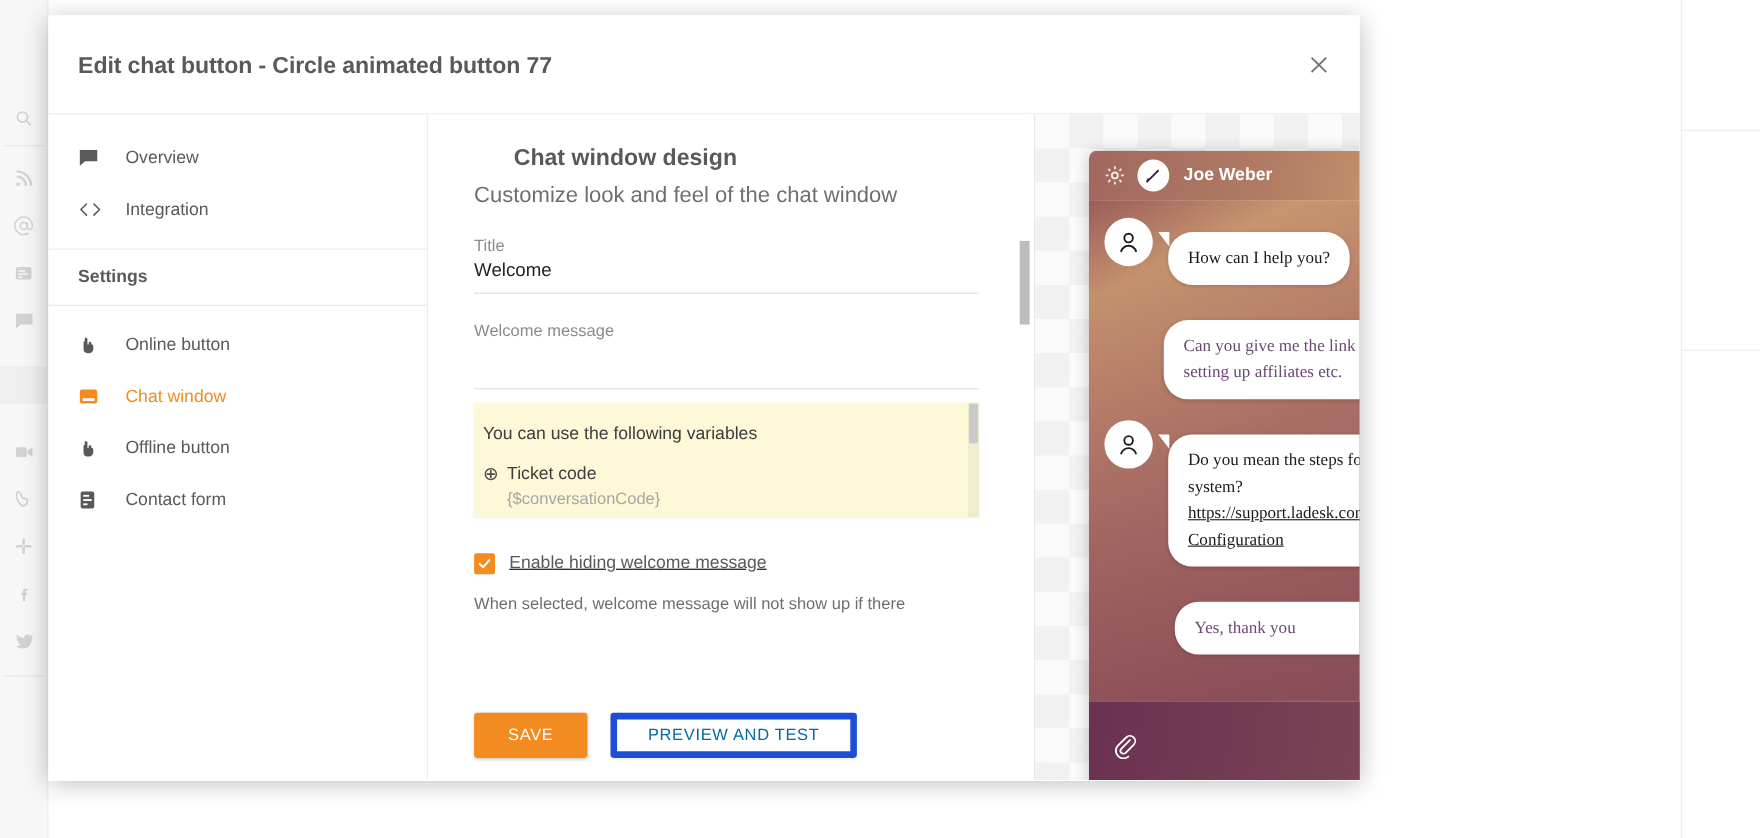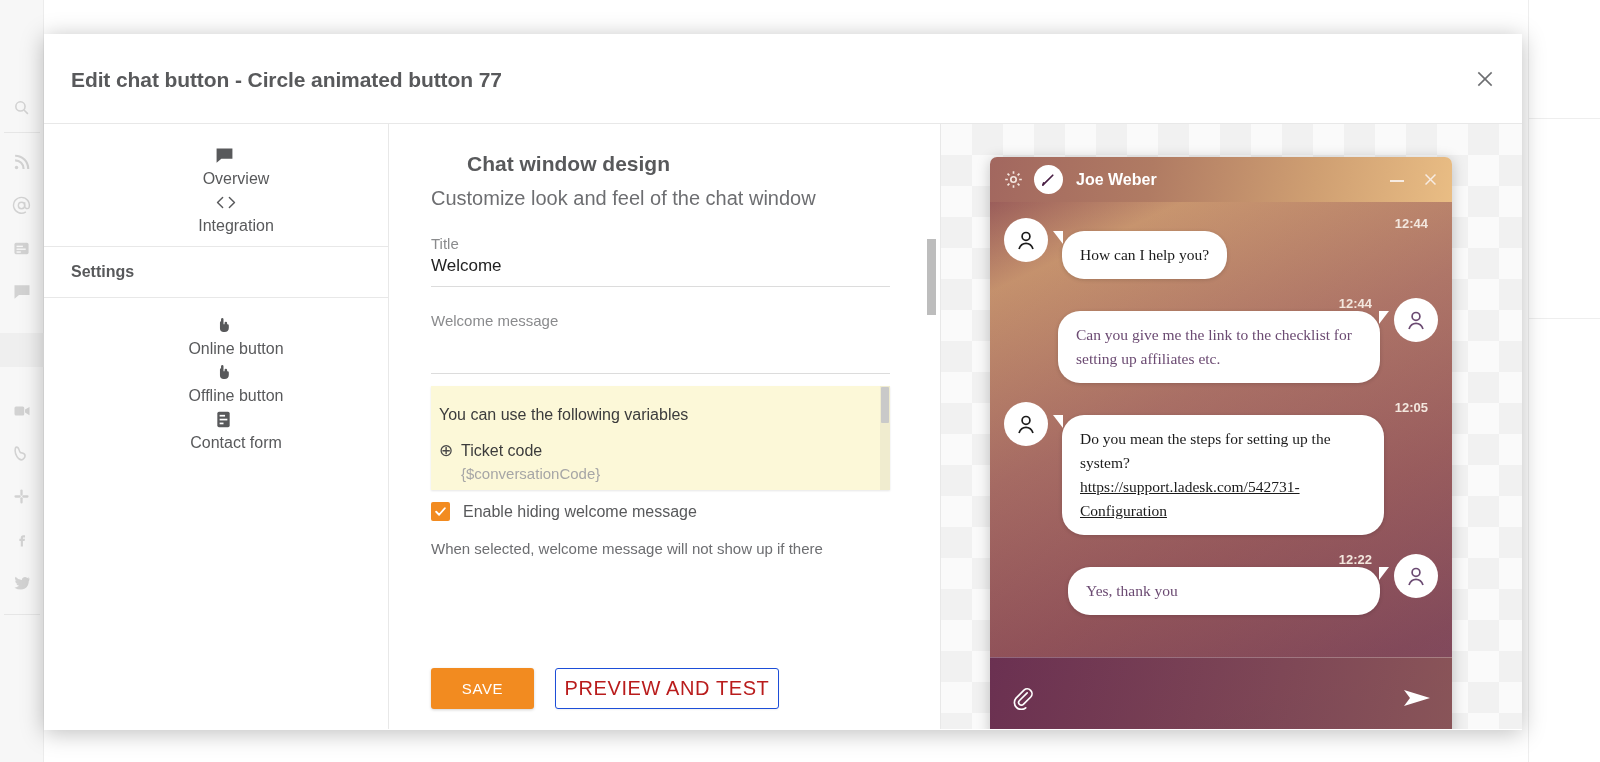--- a/index.html
+++ b/index.html
@@ -32,22 +32,22 @@
   #bg-activerow {
     position: absolute; left: 0; top: 333px; width: 44px; height: 34px;
     background: #efefef;
   }
   #bg-panel-line { position: absolute; left: 1528px; top: 118px; width: 72px; height: 1px; background: #eeeeee;}
   #bg-panel-line2 { position: absolute; left: 1528px; top: 318px; width: 72px; height: 1px; background: #eeeeee;}
   #bg-col-line { position: absolute; left: 1528px; top: 0; width: 1px; height: 762px; background: #eeeeee;}
 
   
   #modal {
-    position: absolute; left: 44px; top: 34px;
-    width: 1478px; height: 696px;
+    position: absolute; left: 44px; top: 14px;
+    width: 1192px; height: 696px;
     background: #ffffff;
     box-shadow: 0 3px 22px rgba(0,0,0,.26);
   }
   #modal-header {
     height: 90px; background: #fff; position: relative;
     border-bottom: 1px solid #e8e8e8;
   }
   #modal-title {
     position: absolute; left: 27px; top: 34px;
     font-size: 21px; font-weight: bold; color: #58595b;
@@ -60,21 +60,21 @@
   }
   #modal-body { display: flex; height: 605px; }
 
   
   #nav {
     width: 345px; flex: 0 0 345px; border-right: 1px solid #e8e8e8;
     background: #fff; padding-top: 16px;
   }
   .nav-item {
     height: 47px; display: flex; align-items: center;
-    padding-left: 27px; cursor: pointer; flex-direction: column;
+    padding-left: 27px; cursor: pointer;
   }
   .nav-item .nav-ico {
     width: 30px; flex: 0 0 30px; display: flex; align-items: center;
     color: #58595b;
   }
   .nav-item .nav-label {
     font-size: 16px; color: #58595b; padding-left: 13px;
   }
   .nav-item.active .nav-label { color: #f28b20; }
   .nav-item.active .nav-ico { color: #f28b20; }
@@ -114,42 +114,42 @@
   #var-name { font-size: 16px; color: #3c3c3c; }
   #var-code { font-size: 15px; color: #a6a6a6; margin-top: 5px; }
   #var-scroll-track {
     position: absolute; right: 0; top: 0; width: 10px; height: 104px;
     background: #f0eccf;
   }
   #var-scroll-thumb {
     position: absolute; right: 1px; top: 1px; width: 8px; height: 36px;
     background: #c9c9c9; border-radius: 1px;
   }
-  #chk-row { display: flex; align-items: flex-end; margin-top: 12px; }
+  #chk-row { display: flex; align-items: flex-start; margin-top: 33px; text-decoration: underline; }
   #chk-box {
     width: 19px; height: 19px; background: #f28b20; border-radius: 2px;
     display: flex; align-items: center; justify-content: center;
     cursor: pointer;
   }
   #chk-label { font-size: 16px; color: #58595b; padding-left: 13px; }
   #chk-desc { font-size: 15px; color: #6d6e71; margin-top: 18px; line-height: 20px; }
   #btn-row {
     position: absolute; left: 42px; bottom: 20px;
     display: flex; align-items: center; gap: 21px;
   }
   #btn-save {
     background: #f28b20; color: #fff; border: none; border-radius: 3px;
     font-family: "Liberation Sans", sans-serif; font-size: 15px;
     letter-spacing: .6px; width: 103px; height: 41px; cursor: pointer;
     box-shadow: 0 1px 3px rgba(0,0,0,.18);
   }
   #btn-preview {
-    background: #fff; color: #b91c1c; border: 1px solid #1d4ed8;
+    background: #fff; color: #0369a1; border: 6px solid #1d4ed8;
     border-radius: 3px; font-family: "Liberation Sans", sans-serif;
-    font-size: 20px; letter-spacing: .6px; width: 224px; height: 41px;
+    font-size: 15px; letter-spacing: .6px; width: 224px; height: 41px;
     cursor: pointer; box-shadow: 0 1px 2px rgba(0,0,0,.06);
   }
   #form-scroll-track {
     position: absolute; right: 0; top: 0; width: 16px; height: 605px;
     background: #fff;
   }
   #form-scroll-thumb {
     position: absolute; right: 4px; top: 115px; width: 9px; height: 76px;
     background: #bdbdbd;
   }
@@ -366,20 +366,29 @@
 
       <div class="nav-item">
         <span class="nav-ico">
           <svg width="17" height="18" viewBox="0 0 24 24" fill="currentColor">
               <path d="M10 2a2 2 0 0 1 2 2v7h1.5V9.2a1.8 1.8 0 0 1 3.6 0V11h.6a1.8 1.8 0 0 1 1.8 1.8v3.4C19.5 20 17 22 13.8 22H12c-3 0-5-2-5-5V8.5A1.8 1.8 0 0 1 8.8 6.7h-.3V4a2 2 0 0 1 1.5-2z"></path>
             </svg>
         </span>
         <span class="nav-label">Online button</span>
       </div>
 
+      <div class="nav-item active">
+        <span class="nav-ico">
+          <svg width="19" height="19" viewBox="0 0 24 24">
+              <rect x="2" y="4" width="20" height="16" rx="2.5" fill="#f28b20"></rect>
+              <rect x="5" y="14" width="14" height="3" rx="1" fill="#ffffff"></rect>
+            </svg>
+        </span>
+        <span class="nav-label">Chat window</span>
+      </div>
 
       <div class="nav-item">
         <span class="nav-ico">
           <svg width="17" height="18" viewBox="0 0 24 24" fill="currentColor">
               <path d="M10 2a2 2 0 0 1 2 2v7h1.5V9.2a1.8 1.8 0 0 1 3.6 0V11h.6a1.8 1.8 0 0 1 1.8 1.8v3.4C19.5 20 17 22 13.8 22H12c-3 0-5-2-5-5V8.5A1.8 1.8 0 0 1 8.8 6.7h-.3V4a2 2 0 0 1 1.5-2z"></path>
             </svg>
         </span>
         <span class="nav-label">Offline button</span>
       </div>
 

